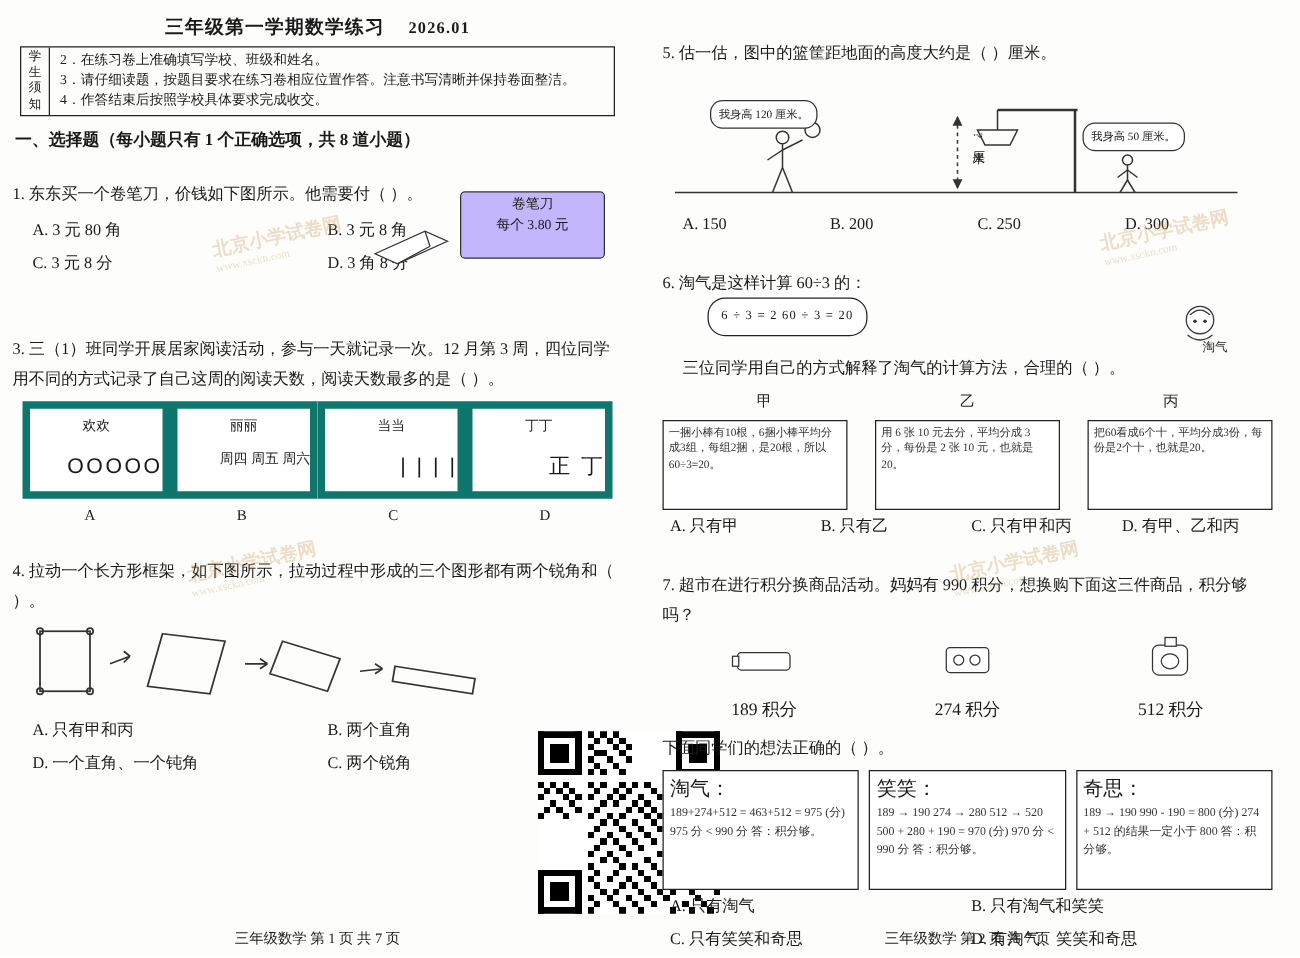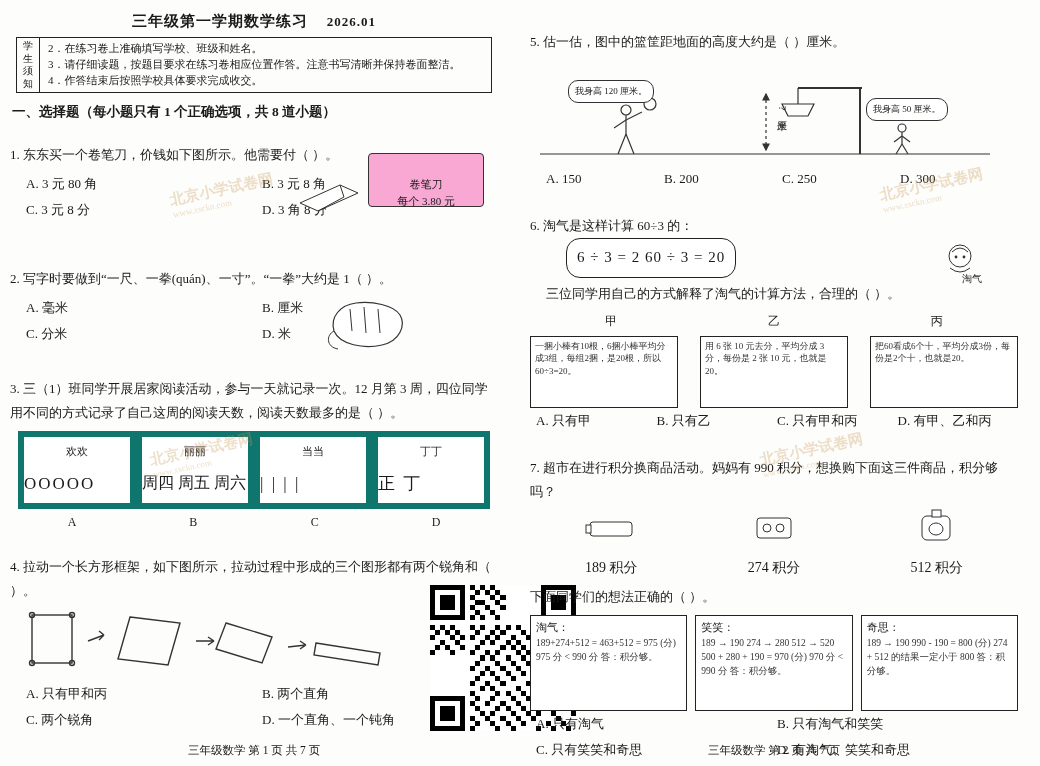--- a/index.html
+++ b/index.html
@@ -104,23 +104,23 @@
     position: absolute;
     right: 14px;
     top: -14px;
     width: 116px;
     height: 54px;
     border: 1px solid #333;
     border-radius: 4px;
     font-size: 11px;
     line-height: 1.5;
     text-align: center;
-    padding-top: 22px;
+    padding-top: 1px;
     box-sizing: border-box;
-    background: #f9a8d4;
+    background: #c4b5fd;
   }
 
   .card-row {
     display: flex;
     justify-content: space-between;
     padding: 0 8px;
     margin-top: 6px;
   }
   .card {
     width: 108px;
@@ -129,25 +129,25 @@
     background: #fff;
     position: relative;
     font-size: 12px;
   }
   .card .card-top {
     text-align: center;
     font-size: 11px;
     padding-top: 4px;
   }
   .card .card-mid {
-    text-align: left;
+    text-align: right;
     font-size: 17px;
     letter-spacing: 2px;
     padding-top: 6px;
-    font-family: Liberation Serif, serif;
+    font-family: Liberation Sans, sans-serif;
   }
   .card-labels {
     display: flex;
     justify-content: space-between;
     padding: 2px 8px 0 8px;
     font-size: 12px;
   }
   .card-labels span { width: 108px; text-align: center; }
 
   .footer {
@@ -201,29 +201,29 @@
   .think {
     flex: 1;
     border: 1px solid #222;
     background: #fff;
     min-height: 96px;
     padding: 3px 5px;
     box-sizing: border-box;
     font-size: 10px;
     line-height: 1.5;
   }
-  .think .who { font-size: 11px; }
+  .think .who { font-size: 16px; }
   .think .work { font-family: "Liberation Serif", serif; font-size: 9.5px; color: #333; }
 
   .calc-banner {
     border: 1px solid #222;
     border-radius: 14px;
     padding: 5px 10px;
     display: inline-block;
-    font-size: 15px;
+    font-size: 10px;
     letter-spacing: 1px;
     background: #fff;
   }
 
   .qr {
     position: absolute;
     left: 430px;
     top: 585px;
     width: 146px;
     height: 146px;
@@ -295,53 +295,34 @@
           <div>每个 3.80 元</div>
         </div>
         <svg width="70" height="34" style="position:absolute;right:132px;top:12px;">
           <polygon points="4,24 44,6 62,14 22,32" fill="#fff" stroke="#333" stroke-width="1"></polygon>
           <line x1="44" y1="6" x2="48" y2="18" stroke="#333" stroke-width="1"></line>
           <line x1="22" y1="32" x2="48" y2="18" stroke="#333" stroke-width="1"></line>
         </svg>
       </div>
     </div>
 
-    <div class="q" style="margin-top:2px;">
-      <span class="q-text">
-        <span>2.</span>
-        <span>写字时要做到“一尺、一拳(quán)、一寸”。“一拳”大约是 1（    ）。</span>
-      </span>
-      <div style="position:relative;height:64px;">
-        <div class="opts" style="padding-top:4px;">
-          <div class="opt">A. 毫米</div>
-          <div class="opt">B. 厘米</div>
-          <div class="opt">C. 分米</div>
-          <div class="opt">D. 米</div>
-        </div>
-        <svg width="92" height="62" style="position:absolute;right:86px;top:0;">
-          <path d="M14 40 C10 26, 20 14, 36 12 C52 10, 74 14, 80 24 C86 34, 80 50, 62 54 C44 58, 20 54, 14 40 Z" fill="#fff" stroke="#333" stroke-width="1.2"></path>
-          <path d="M30 18 L32 40 M44 16 L46 42 M58 18 L60 42" stroke="#333" stroke-width="1" fill="none"></path>
-          <path d="M14 40 C6 44, 6 56, 18 58" stroke="#333" stroke-width="1" fill="none"></path>
-        </svg>
-      </div>
-    </div>
 
     <div class="q" style="margin-top:2px;">
       <span class="q-text indent" style="display:block;padding-left:0;">
         <span>3.</span>
         <span>三（1）班同学开展居家阅读活动，参与一天就记录一次。12 月第 3 周，四位同学用不同的方式记录了自己这周的阅读天数，阅读天数最多的是（    ）。</span>
       </span>
       <div class="card-row">
         <div class="card">
           <div class="card-top">欢欢</div>
           <div class="card-mid">OOOOO</div>
         </div>
         <div class="card">
           <div class="card-top">丽丽</div>
-          <div class="card-mid" style="font-size:16px;letter-spacing:0;">周四 周五 周六</div>
+          <div class="card-mid" style="font-size:11px;letter-spacing:0;">周四 周五 周六</div>
         </div>
         <div class="card">
           <div class="card-top">当当</div>
           <div class="card-mid">| | | |</div>
         </div>
         <div class="card">
           <div class="card-top">丁丁</div>
           <div class="card-mid">正 丁</div>
         </div>
       </div>
@@ -371,22 +352,22 @@
             <path d="M186 34 l18 0 m0 0 l-6 -4 m6 4 l-6 4"></path>
             <polygon points="216,16 262,30 252,56 206,42"></polygon>
             <path d="M278 40 l18 -2 m0 0 l-6 -4 m6 4 l-6 4"></path>
             <polygon points="306,36 370,46 368,58 304,48"></polygon>
           </g>
         </svg>
       </div>
       <div class="opts">
         <div class="opt">A. 只有甲和丙</div>
         <div class="opt">B. 两个直角</div>
+        <div class="opt">D. 一个直角、一个钝角</div>
         <div class="opt">C. 两个锐角</div>
-        <div class="opt">D. 一个直角、一个钝角</div>
       </div>
     </div>
 
     <div class="footer">三年级数学   第 1 页  共 7 页</div>
   </div>
 
   <div class="qr">
     <svg width="146" height="146" viewBox="0 0 29 29" shape-rendering="crispEdges">
       <rect width="29" height="29" fill="#fff"></rect>
       <g fill="#000">

